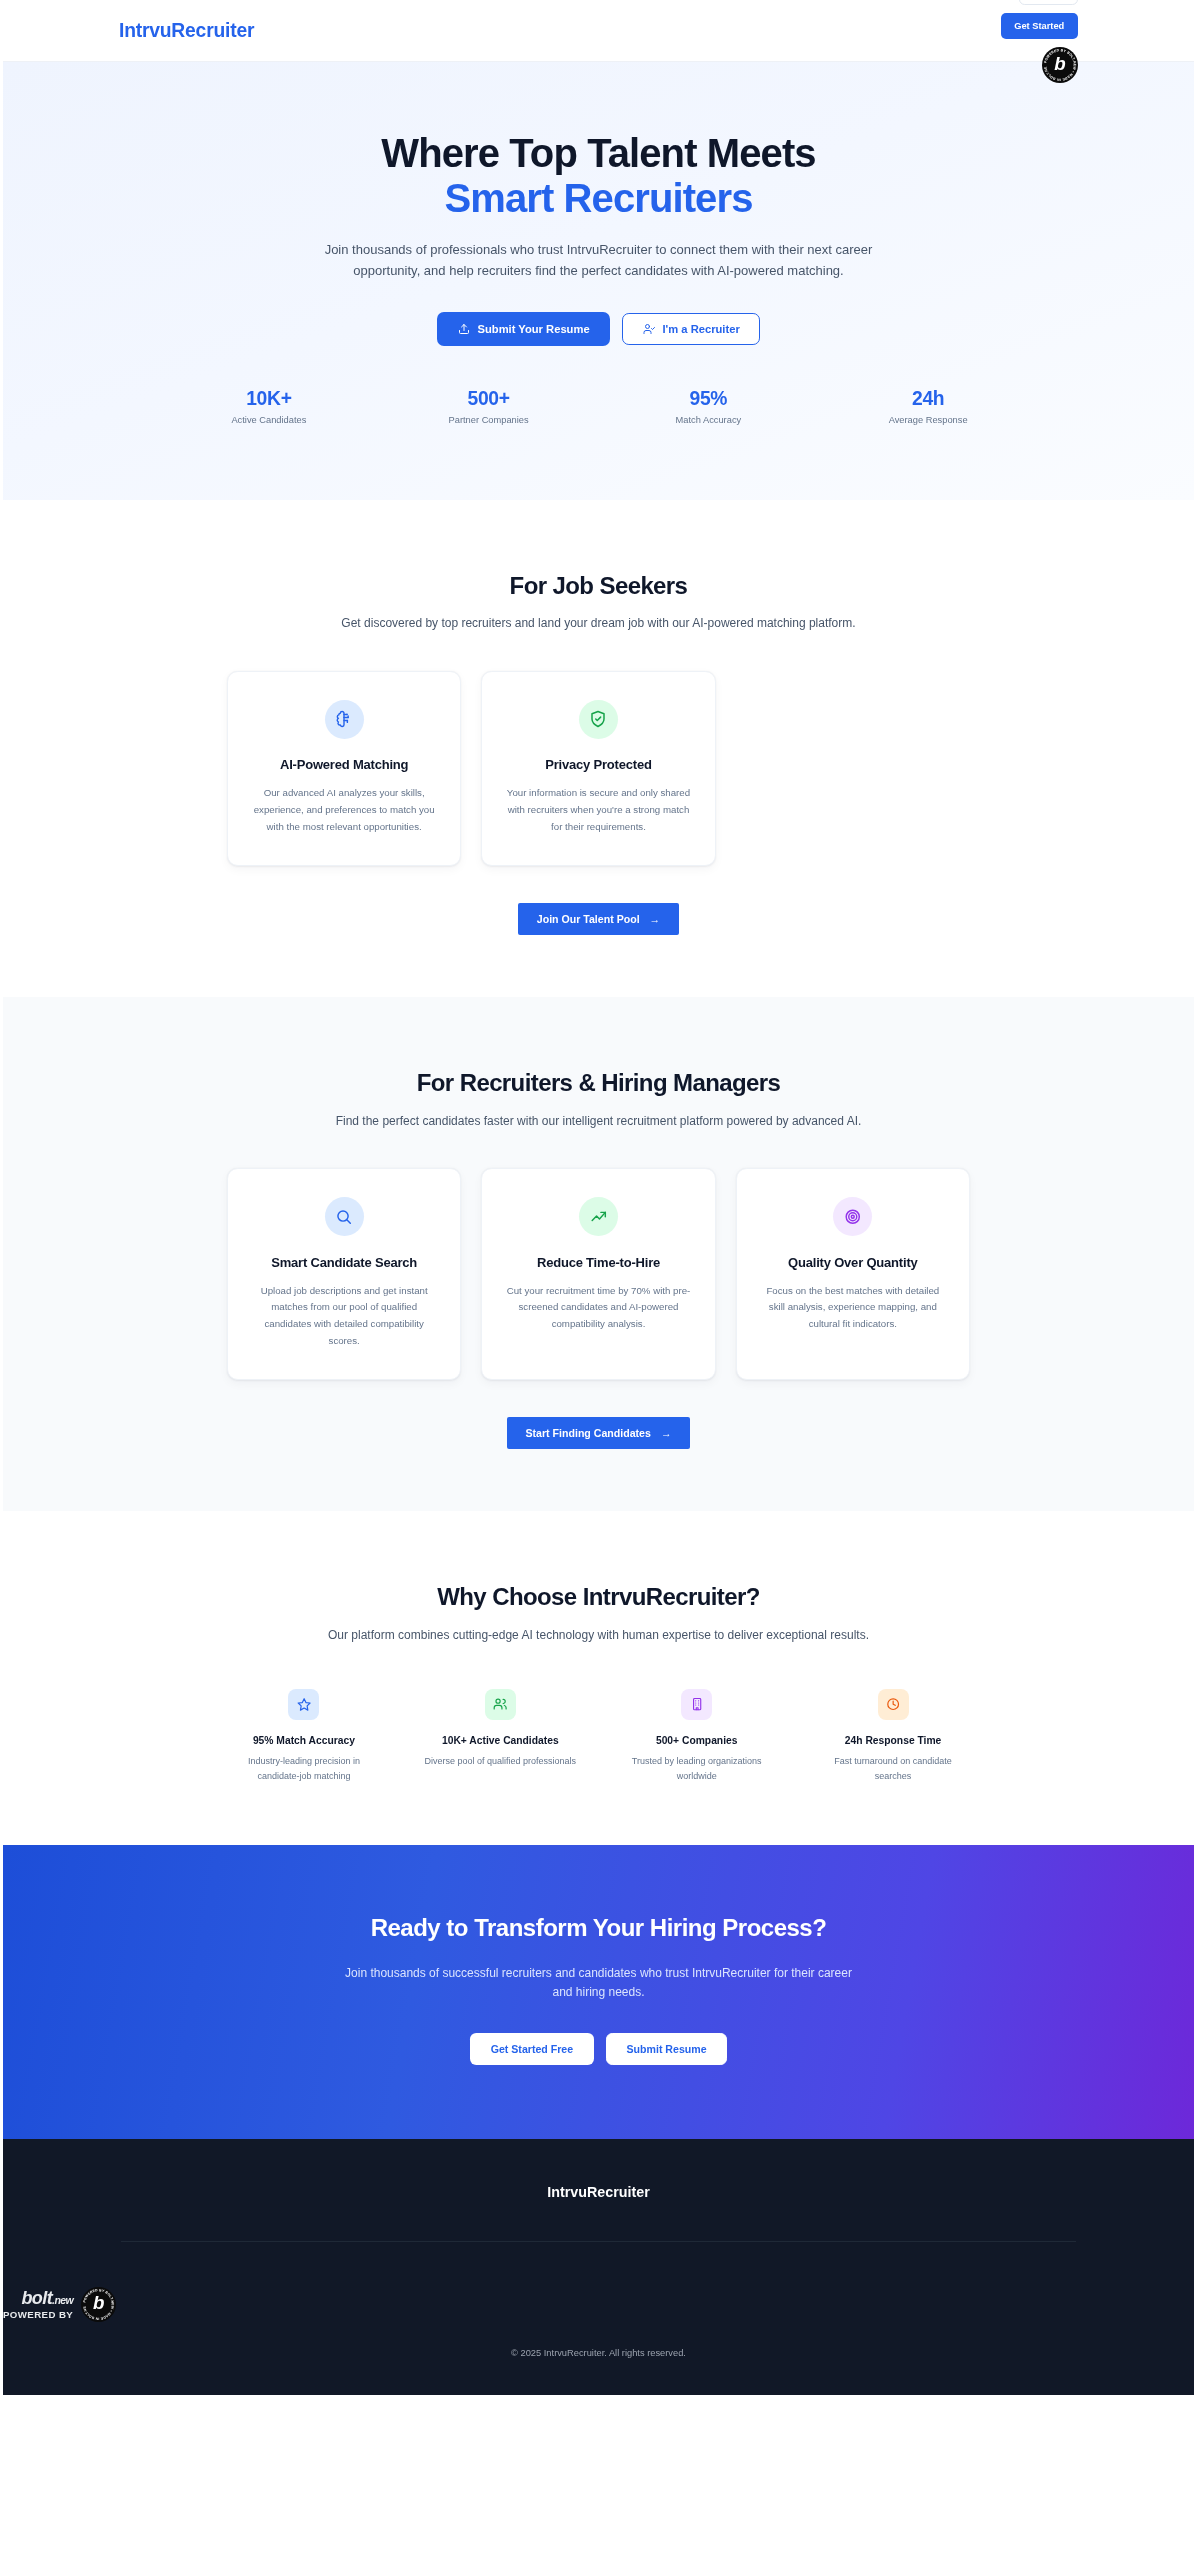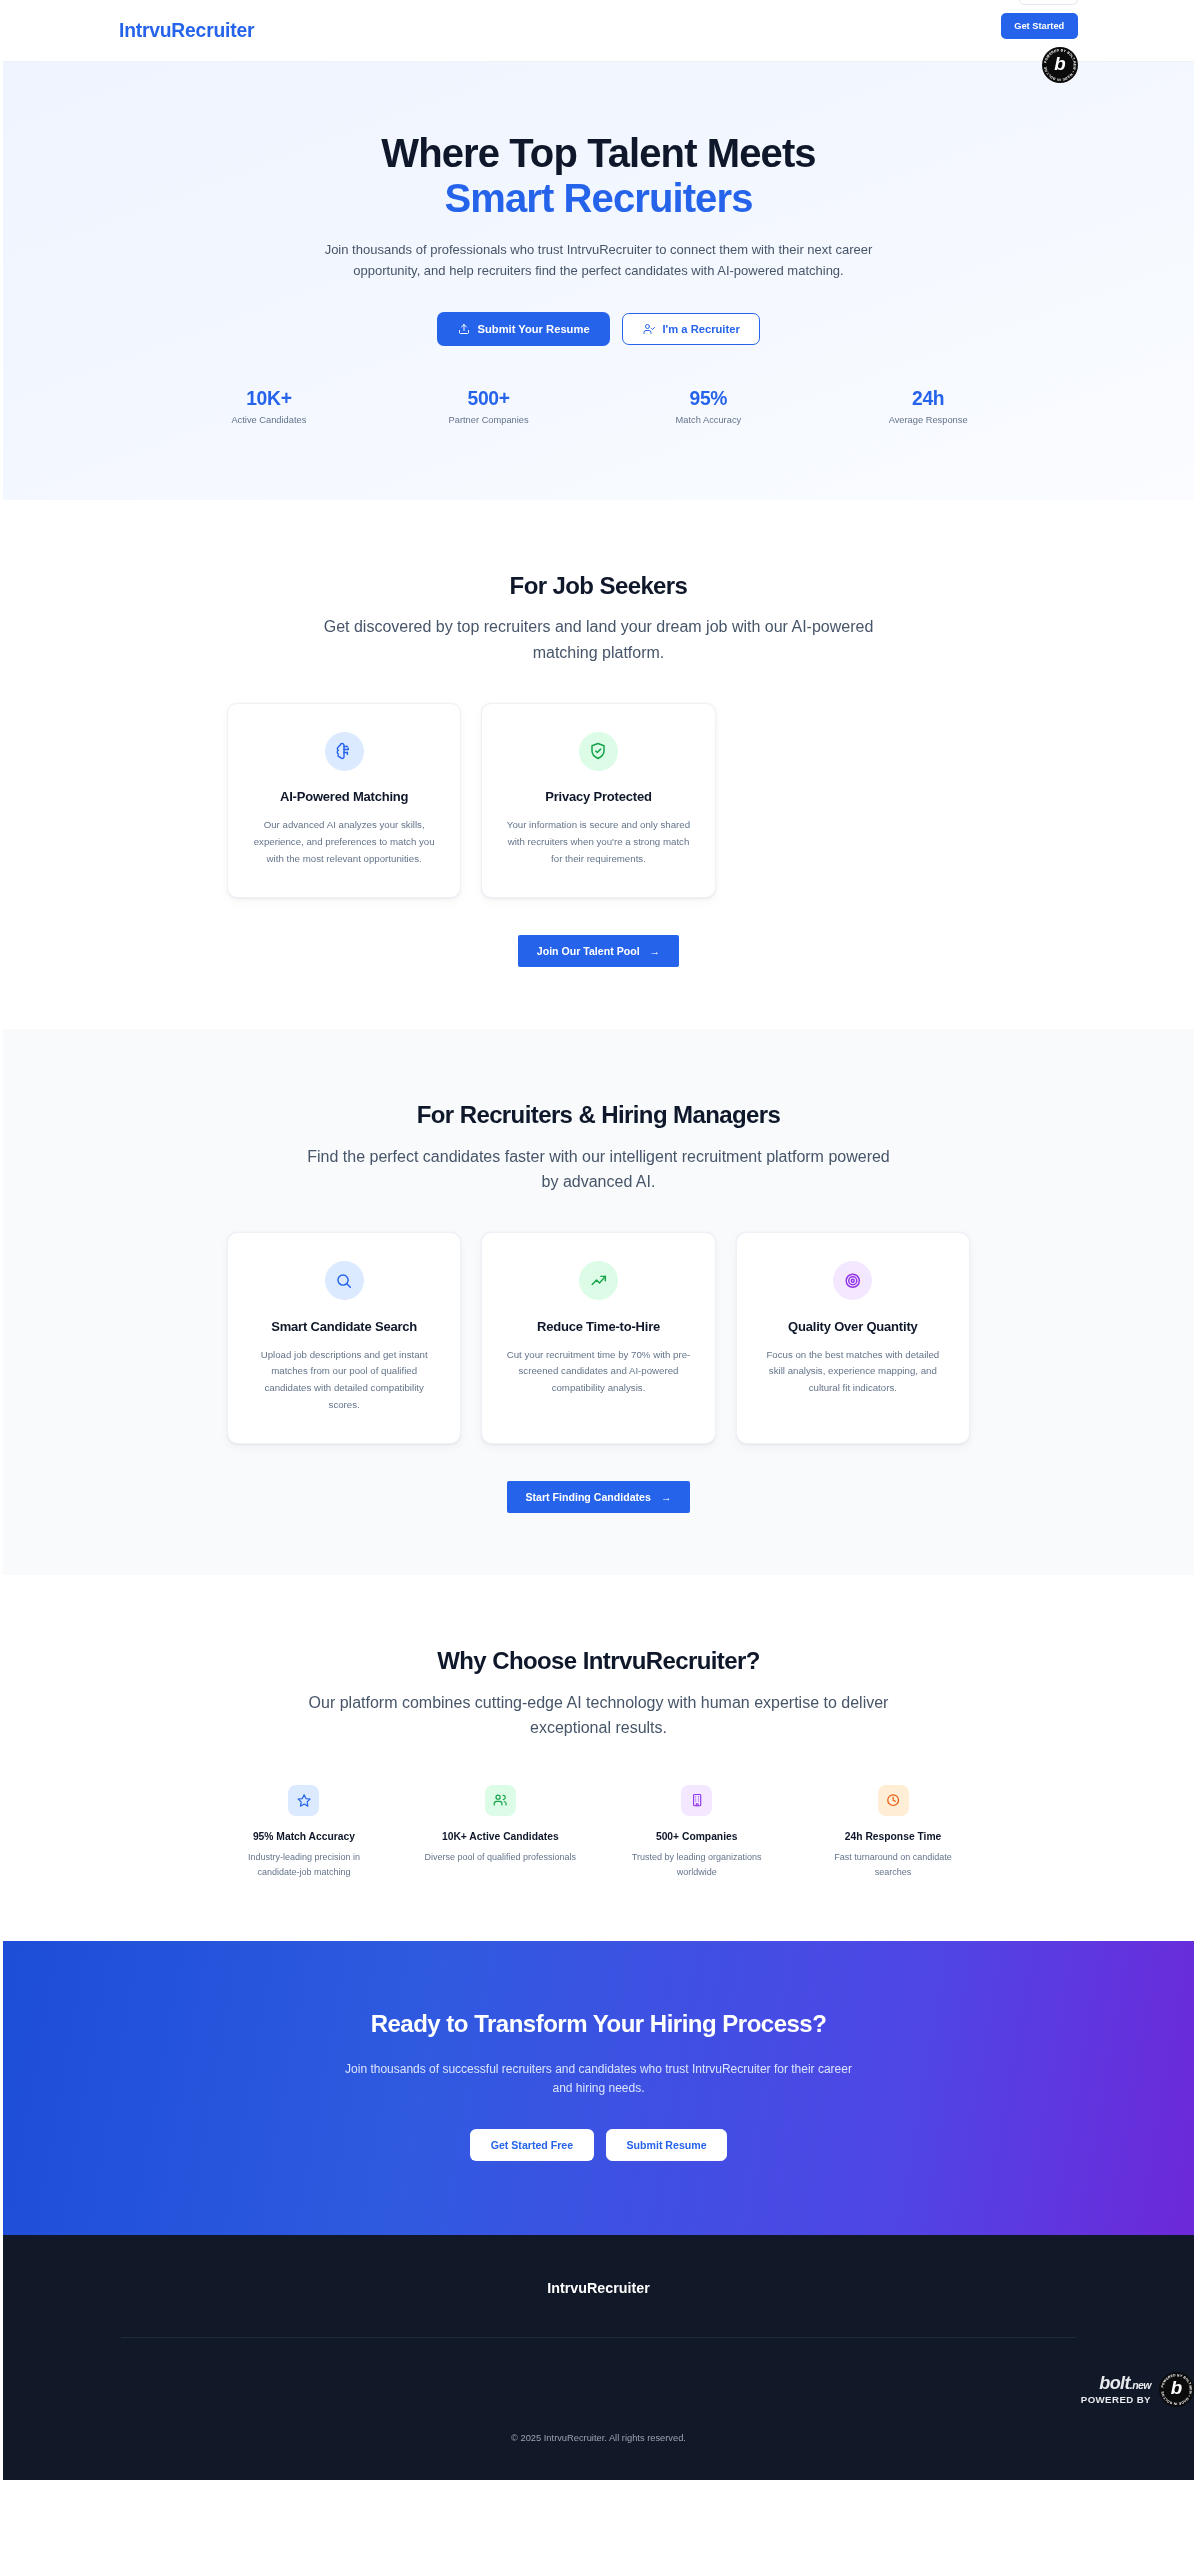--- a/index.html
+++ b/index.html
@@ -128,21 +128,21 @@
 
   
   .section { padding: 60px 0 62px 0; }
   .section.white { background: #ffffff; }
   .section.gray  { background: #f8fafc; }
   .section-head { text-align: center; max-width: 586px; margin: 12px auto; }
   .section-head h2 {
     font-size: 24px; font-weight: bold; color: #0f172a; letter-spacing: -0.6px;
   }
   .section-head p {
-    margin-top: 14.3px; font-size: 16px; line-height: 1.6; color: #475569;
+    margin-top: 14.3px; font-size: 12px; line-height: 1.6; color: #475569;
   }
   .cards {
     display: grid; grid-template-columns: repeat(3, 1fr); gap: 20px;
     max-width: 979px; margin: 37px auto 0 auto; padding: 0 118px;
   }
   .card {
     background: #ffffff;
     border: 0.6px solid #eef2f7;
     border-radius: 10.6px;
     padding: 28px 22px 30px 22px;
@@ -201,22 +201,22 @@
     background: #ffffff; color: #2563eb; border: 1.2px solid #ffffff; border-radius: 6.2px;
     padding: 8.7px 19.3px; font-size: 10.6px; font-weight: bold; cursor: pointer;
     font-family: inherit;
   }
 
   
   .footer { background: #111827; color: #e5e7eb; padding: 45px 0 37px 0; text-align: center; }
   .footer .f-brand { font-size: 14.3px; font-weight: bold; color: #ffffff; }
   .footer .divider { height: 0.6px; background: #1f2937; margin: 41px 118px 0 118px; }
   .footer-bolt {
-    margin-top: 35px;
-    display: flex; align-items: center; justify-content: flex-end; gap: 8px;
+    margin-top: 46px;
+    display: flex; align-items: center; justify-content: flex-start; gap: 8px;
   }
   .bolt-wordmark { text-align: right; line-height: 1; }
   .bolt-wordmark .word {
     font-size: 18px; font-weight: bold; font-style: italic; color: #e8eaed; letter-spacing: -0.6px;
   }
   .bolt-wordmark .word .new { font-size: 10.6px; font-style: italic; }
   .bolt-wordmark .powered {
     margin-top: 3.1px; font-size: 9.7px; font-weight: bold; color: #e8eaed; letter-spacing: 0.4px;
   }
   .footer-copy { margin-top: 26px; font-size: 9.3px; color: #9ca3af; }

